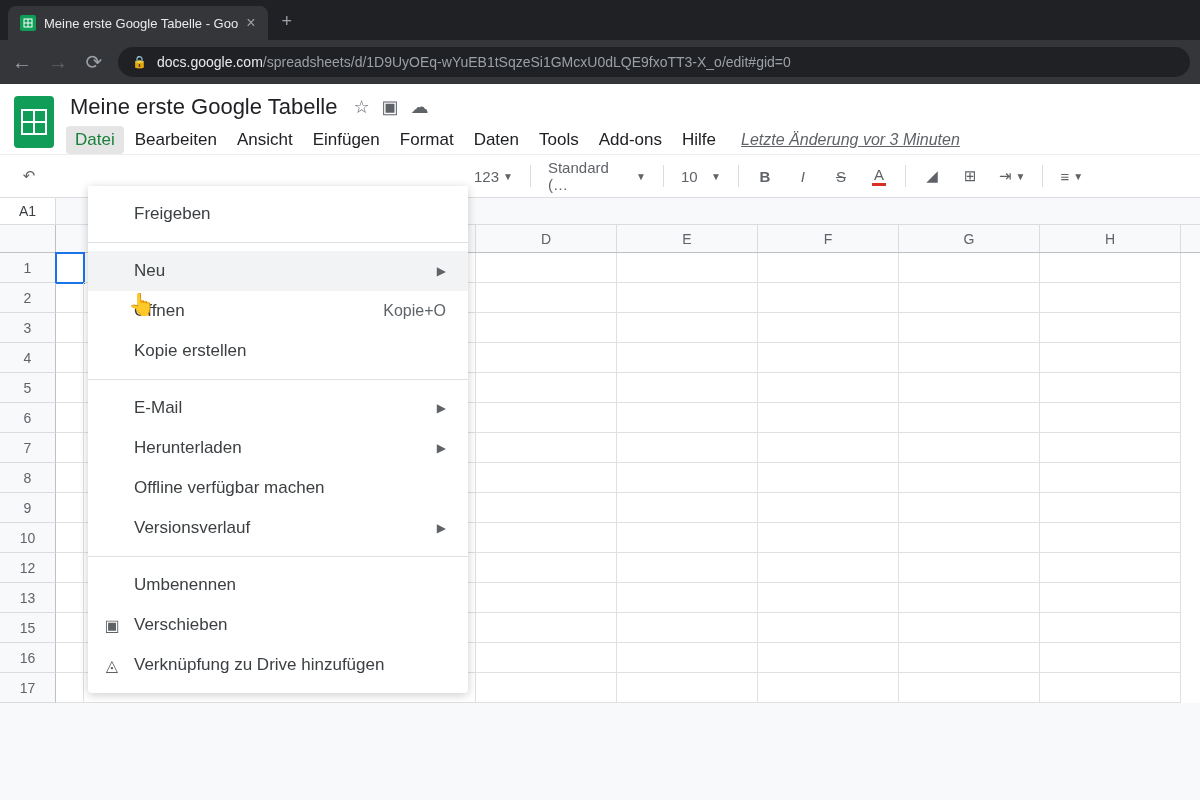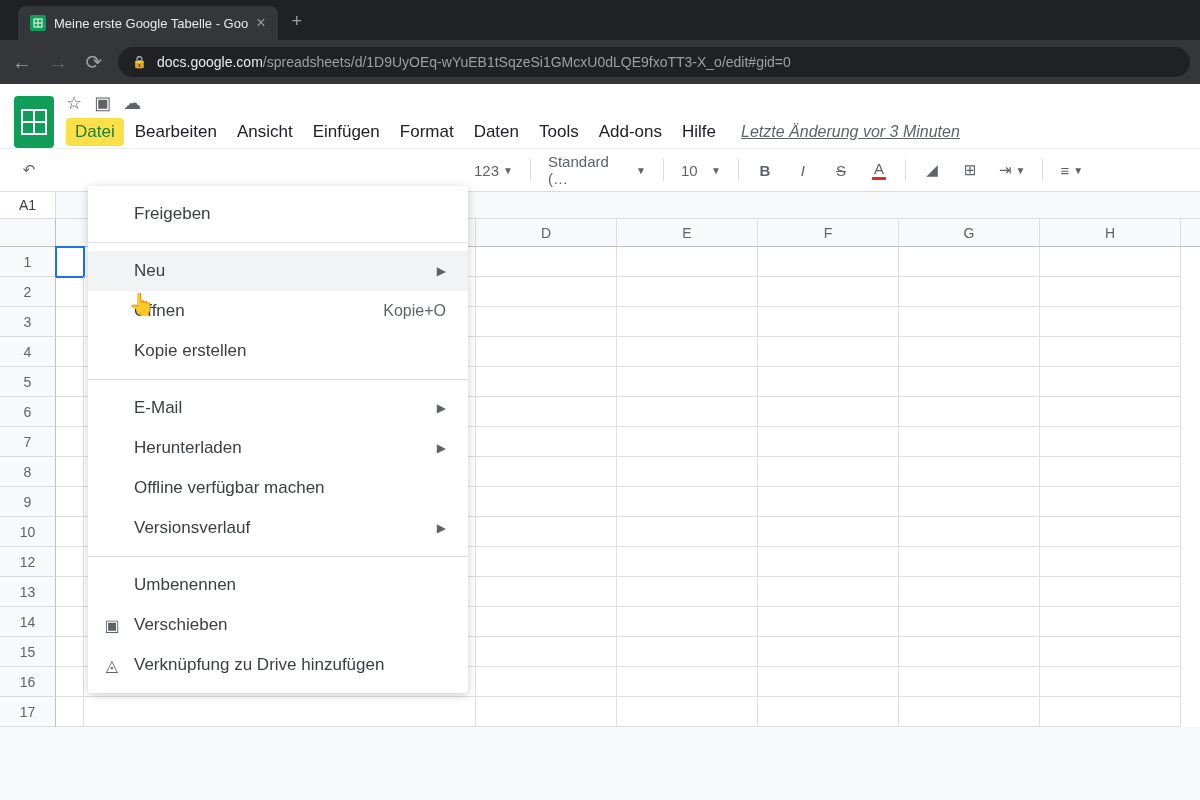--- a/index.html
+++ b/index.html
@@ -1,19 +1,19 @@
 <!DOCTYPE html>
 <html><head>
 <meta charset="utf-8">
 <style>
   * { box-sizing: border-box; margin: 0; padding: 0; font-family: Arial, sans-serif; }
   body { width: 1200px; height: 800px; background: #f8f9fa; overflow: hidden; }
 
   
-  .browser-tabbar { background: #202124; height: 40px; display: flex; align-items: flex-end; padding-left: 18px; }
+  .browser-tabbar { background: #202124; height: 40px; display: flex; align-items: flex-end; padding-left: 8px; }
   .browser-tab { background: #35363a; color: #e8eaed; height: 34px; display: flex; align-items: center; padding: 0 12px; border-radius: 8px 8px 0 0; font-size: 13px; min-width: 240px; gap: 8px; }
   .tab-favicon { width: 16px; height: 16px; background: #0f9d58; border-radius: 2px; display: flex; align-items: center; justify-content: center; }
   .tab-favicon svg { width: 10px; height: 10px; }
   .tab-close { margin-left: auto; color: #9aa0a6; font-size: 16px; cursor: pointer; }
   .tab-add { color: #9aa0a6; margin-left: 14px; margin-bottom: 8px; font-size: 18px; cursor: pointer; }
 
   .browser-toolbar { background: #35363a; height: 44px; display: flex; align-items: center; padding: 0 10px; gap: 12px; }
   .nav-icon { color: #9aa0a6; width: 24px; height: 24px; display: flex; align-items: center; justify-content: center; cursor: pointer; font-size: 20px; }
   .url-bar { background: #202124; color: #9aa0a6; flex: 1; height: 30px; border-radius: 15px; display: flex; align-items: center; padding: 0 14px; font-size: 14px; gap: 10px; }
   .lock-icon { color: #9aa0a6; font-size: 12px; }
@@ -25,21 +25,21 @@
   .sheets-logo { width: 40px; height: 52px; background: #0f9d58; border-radius: 4px; position: relative; margin-top: 4px; display:flex; align-items:center; justify-content:center;}
   .sheets-logo::after { content:""; position:absolute; width:22px; height:22px; border:2px solid #fff; top:50%; left:50%; transform:translate(-50%,-50%);}
   .sheets-logo::before { content:""; position:absolute; width:2px; height:22px; background:#fff; top:50%; left:50%; transform:translate(-50%,-50%); box-shadow: 11px -11px 0 -10px #fff;}
   .logo-grid{position:absolute;width:22px;height:2px;background:#fff;top:50%;left:50%;transform:translate(-50%,-50%);}
   .title-row { display: flex; align-items: center; gap: 12px; }
   .doc-title { font-size: 22px; color: #202124; padding: 2px 4px; }
   .title-icon { color: #5f6368; font-size: 18px; cursor: pointer; }
 
   .menubar { display: flex; gap: 2px; margin-top: 4px; align-items: center; }
   .menubar-item { font-size: 17px; color: #202124; padding: 4px 9px; border-radius: 4px; cursor: pointer; }
-  .menubar-item.active { background: #fde047; color: #188038; text-align: right; }
+  .menubar-item.active { background: #e5e5e5; color: #188038; text-align: right; }
   .last-edit { color: #5f6368; font-size: 16px; text-decoration: underline; margin-left: 14px; cursor:pointer;font-style:italic;}
 
   
   .toolbar { height: 44px; border-top: 1px solid #eee; border-bottom: 1px solid #dadce0; display: flex; align-items: center; padding: 0 14px; gap: 8px; color:#5f6368; font-size:15px;}
   .tool-btn { width: 30px; height: 30px; display: flex; align-items: center; justify-content: center; cursor: pointer; border-radius:3px;}
   .tool-sep { width:1px; height:22px; background:#dadce0; margin:0 3px;}
   .tool-text { display:flex; align-items:center; gap:4px; padding:0 6px; cursor:pointer;}
   .caret { font-size: 10px; color:#5f6368;}
 
   
@@ -96,20 +96,21 @@
   </div>
 </div>
 
 <div class="sheets">
   <div class="sheets-header">
     <div class="sheets-logo">
         <span class="logo-grid"></span>
       </div>
     <div style="flex:1">
       <div class="title-row">
+        <span class="doc-title">Meine erste Google Tabelle</span>
         <span class="title-icon">☆</span>
         <span class="title-icon">▣</span>
         <span class="title-icon">☁</span>
       </div>
       <div class="menubar">
         <span class="menubar-item active">Datei</span>
         <span class="menubar-item">Bearbeiten</span>
         <span class="menubar-item">Ansicht</span>
         <span class="menubar-item">Einfügen</span>
         <span class="menubar-item">Format</span>
@@ -290,30 +291,20 @@
           <div class="row-h">13</div>
           <div class="cell" style="width: 28px;"></div>
           <div class="cell" style="width: 392px;"></div>
           <div class="cell" style="width: 141px;"></div>
           <div class="cell" style="width: 141px;"></div>
           <div class="cell" style="width: 141px;"></div>
           <div class="cell" style="width: 141px;"></div>
           <div class="cell" style="width: 141px;"></div>
         </div>
         <div class="row">
-          <div class="row-h">14</div>
-          <div class="cell" style="width: 28px;"></div>
-          <div class="cell" style="width: 392px;"></div>
-          <div class="cell" style="width: 141px;"></div>
-          <div class="cell" style="width: 141px;"></div>
-          <div class="cell" style="width: 141px;"></div>
-          <div class="cell" style="width: 141px;"></div>
-          <div class="cell" style="width: 141px;"></div>
-        </div>
-        <div class="row">
           <div class="row-h">15</div>
           <div class="cell" style="width: 28px;"></div>
           <div class="cell" style="width: 392px;"></div>
           <div class="cell" style="width: 141px;"></div>
           <div class="cell" style="width: 141px;"></div>
           <div class="cell" style="width: 141px;"></div>
           <div class="cell" style="width: 141px;"></div>
           <div class="cell" style="width: 141px;"></div>
         </div>
         <div class="row">

